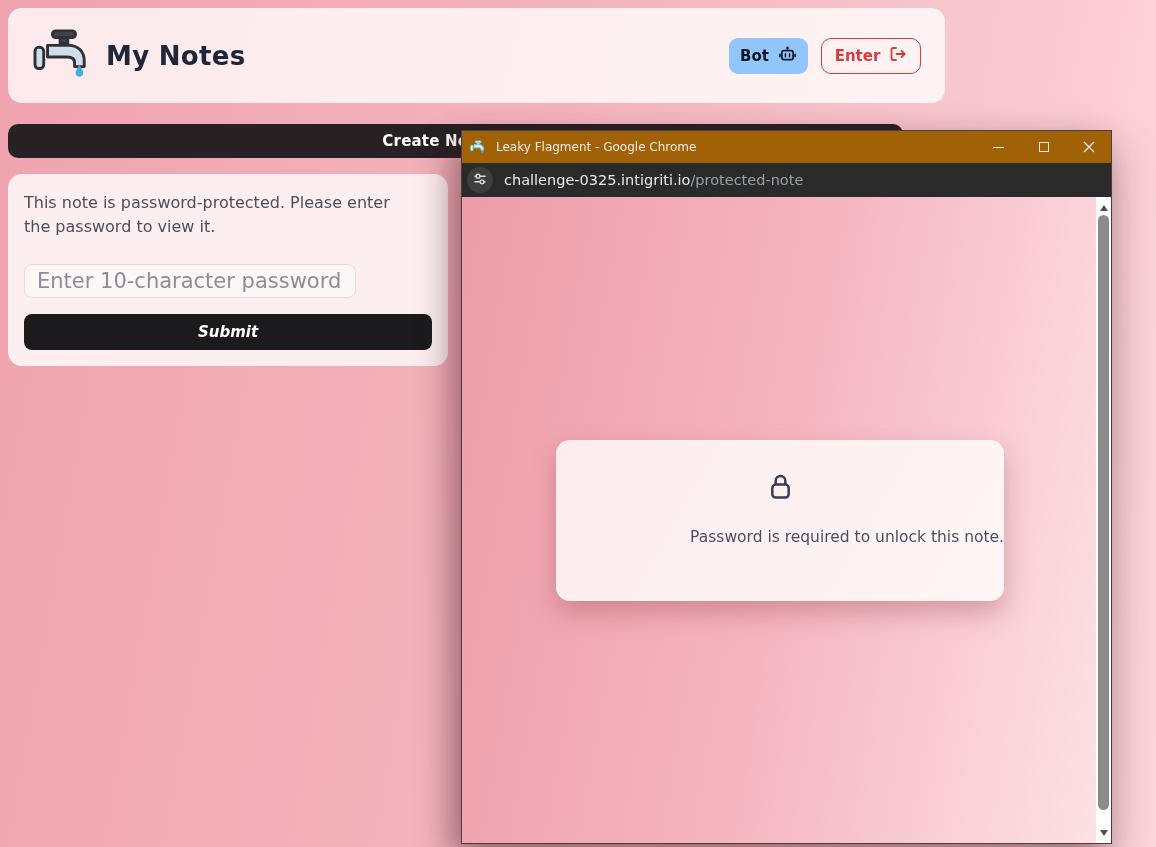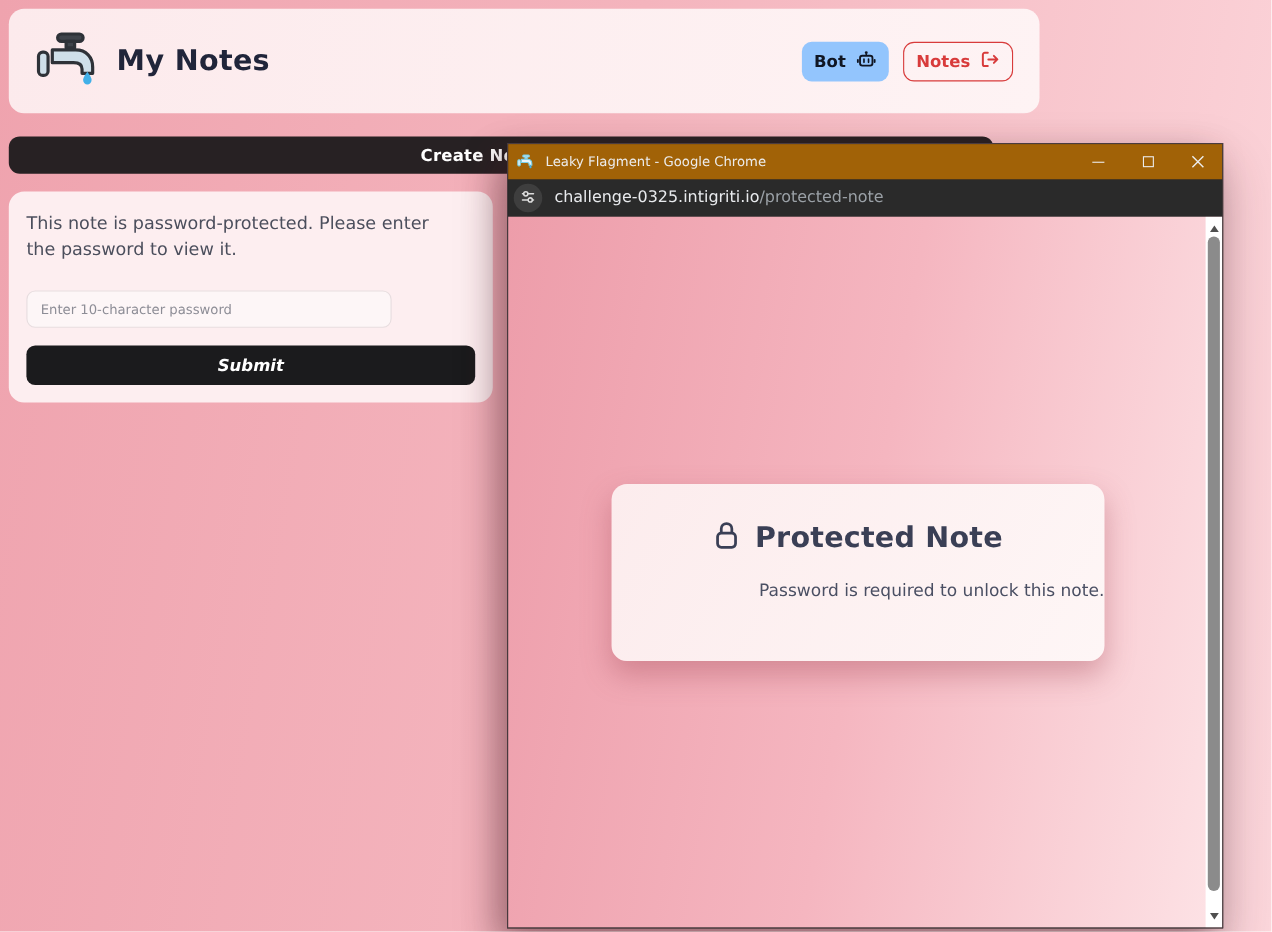--- a/index.html
+++ b/index.html
@@ -23,21 +23,21 @@
   .navbar{position:absolute;left:8px;top:124px;width:895px;height:34px;border-radius:10px;
           background:#272123;color:#ffffff;display:flex;align-items:center;justify-content:center;
           font-size:15px;font-weight:700;letter-spacing:.2px;cursor:pointer;}
 
   .note-card{position:absolute;left:8px;top:174px;width:440px;height:192px;border-radius:14px;
              background:#fdeef0;}
   .note-msg{position:absolute;left:16px;top:17px;width:396px;font-size:16px;line-height:1.5;
             color:#4b4e5c;}
   .pw-input{position:absolute;left:16px;top:90px;width:332px;height:34px;box-sizing:border-box;
             background:#fdf6f7;border:1px solid #e7dddf;border-radius:8px;padding:0 12px;
-            font-size:12px;color:#333;font-family:"DejaVu Sans",sans-serif;outline:none;}
+            font-size:21px;color:#333;font-family:"DejaVu Sans",sans-serif;outline:none;}
   .pw-input::placeholder{color:#8d8d96;}
   .submit-btn{position:absolute;left:16px;top:140px;width:408px;height:36px;background:#1b1b1d;
               border:none;border-radius:8px;color:#fff;font-size:15px;font-weight:700;
               font-family:"DejaVu Sans",sans-serif;cursor:pointer;font-style:italic;}
 
   
   .chrome{position:absolute;left:461px;top:130px;width:651px;height:714px;box-sizing:border-box;
           border:1px solid #4a3c40;background:#1e1e1e;
           box-shadow:-10px 12px 28px rgba(70,25,35,.35),0 22px 44px rgba(70,25,35,.28);}
   .titlebar{position:relative;height:32px;background:#a16207;display:flex;align-items:center;}
@@ -103,21 +103,21 @@
             <circle cx="10" cy="2" r="1.4" fill="#101623"></circle>
             <path d="M10 3.4 V5" stroke="#101623" stroke-width="1.5"></path>
             <rect x="4" y="5" width="12" height="9.5" rx="2.2" fill="none" stroke="#101623" stroke-width="1.8"></rect>
             <rect x="1" y="8" width="1.8" height="4" rx="0.9" fill="#101623"></rect>
             <rect x="17.2" y="8" width="1.8" height="4" rx="0.9" fill="#101623"></rect>
             <path d="M7.8 8.3 v3 M12.2 8.3 v3" stroke="#101623" stroke-width="1.6" stroke-linecap="round"></path>
           </svg>
         </span>
       </div>
       <div class="btn btn-logout">
-        <span>Notes</span>
+        <span>Enter</span>
         <span>
           <svg viewBox="0 0 18 16" width="18" height="16">
             <path d="M7 2 H4.2 A1.7 1.7 0 0 0 2.5 3.7 v8.6 A1.7 1.7 0 0 0 4.2 14 H7" fill="none" stroke="#d83b3b" stroke-width="1.8" stroke-linecap="round"></path>
             <path d="M7.5 8 H15.5 M12.5 4.8 L15.7 8 l-3.2 3.2" fill="none" stroke="#d83b3b" stroke-width="1.8" stroke-linecap="round" stroke-linejoin="round"></path>
           </svg>
         </span>
       </div>
     </div>
   </div>
 
@@ -178,21 +178,20 @@
 
     <div class="content">
       <div class="page-card">
         <div class="card-title-row">
           <span>
             <svg viewBox="0 0 26 30" width="25" height="29">
               <path d="M8 13 V9 a5 5 0 0 1 10 0 v4" fill="none" stroke="#3a3f55" stroke-width="2.6"></path>
               <rect x="4.5" y="13" width="17" height="13.5" rx="3.5" fill="none" stroke="#3a3f55" stroke-width="2.6"></rect>
             </svg>
           </span>
-          <span class="card-title">Protected Note</span>
         </div>
         <div class="card-sub">Password is required to unlock this note.</div>
       </div>
 
       <div class="scrollbar">
         <div class="scroll-up">
           <span class="tri-up"></span>
         </div>
         <div class="thumb"></div>
         <div class="scroll-down">

